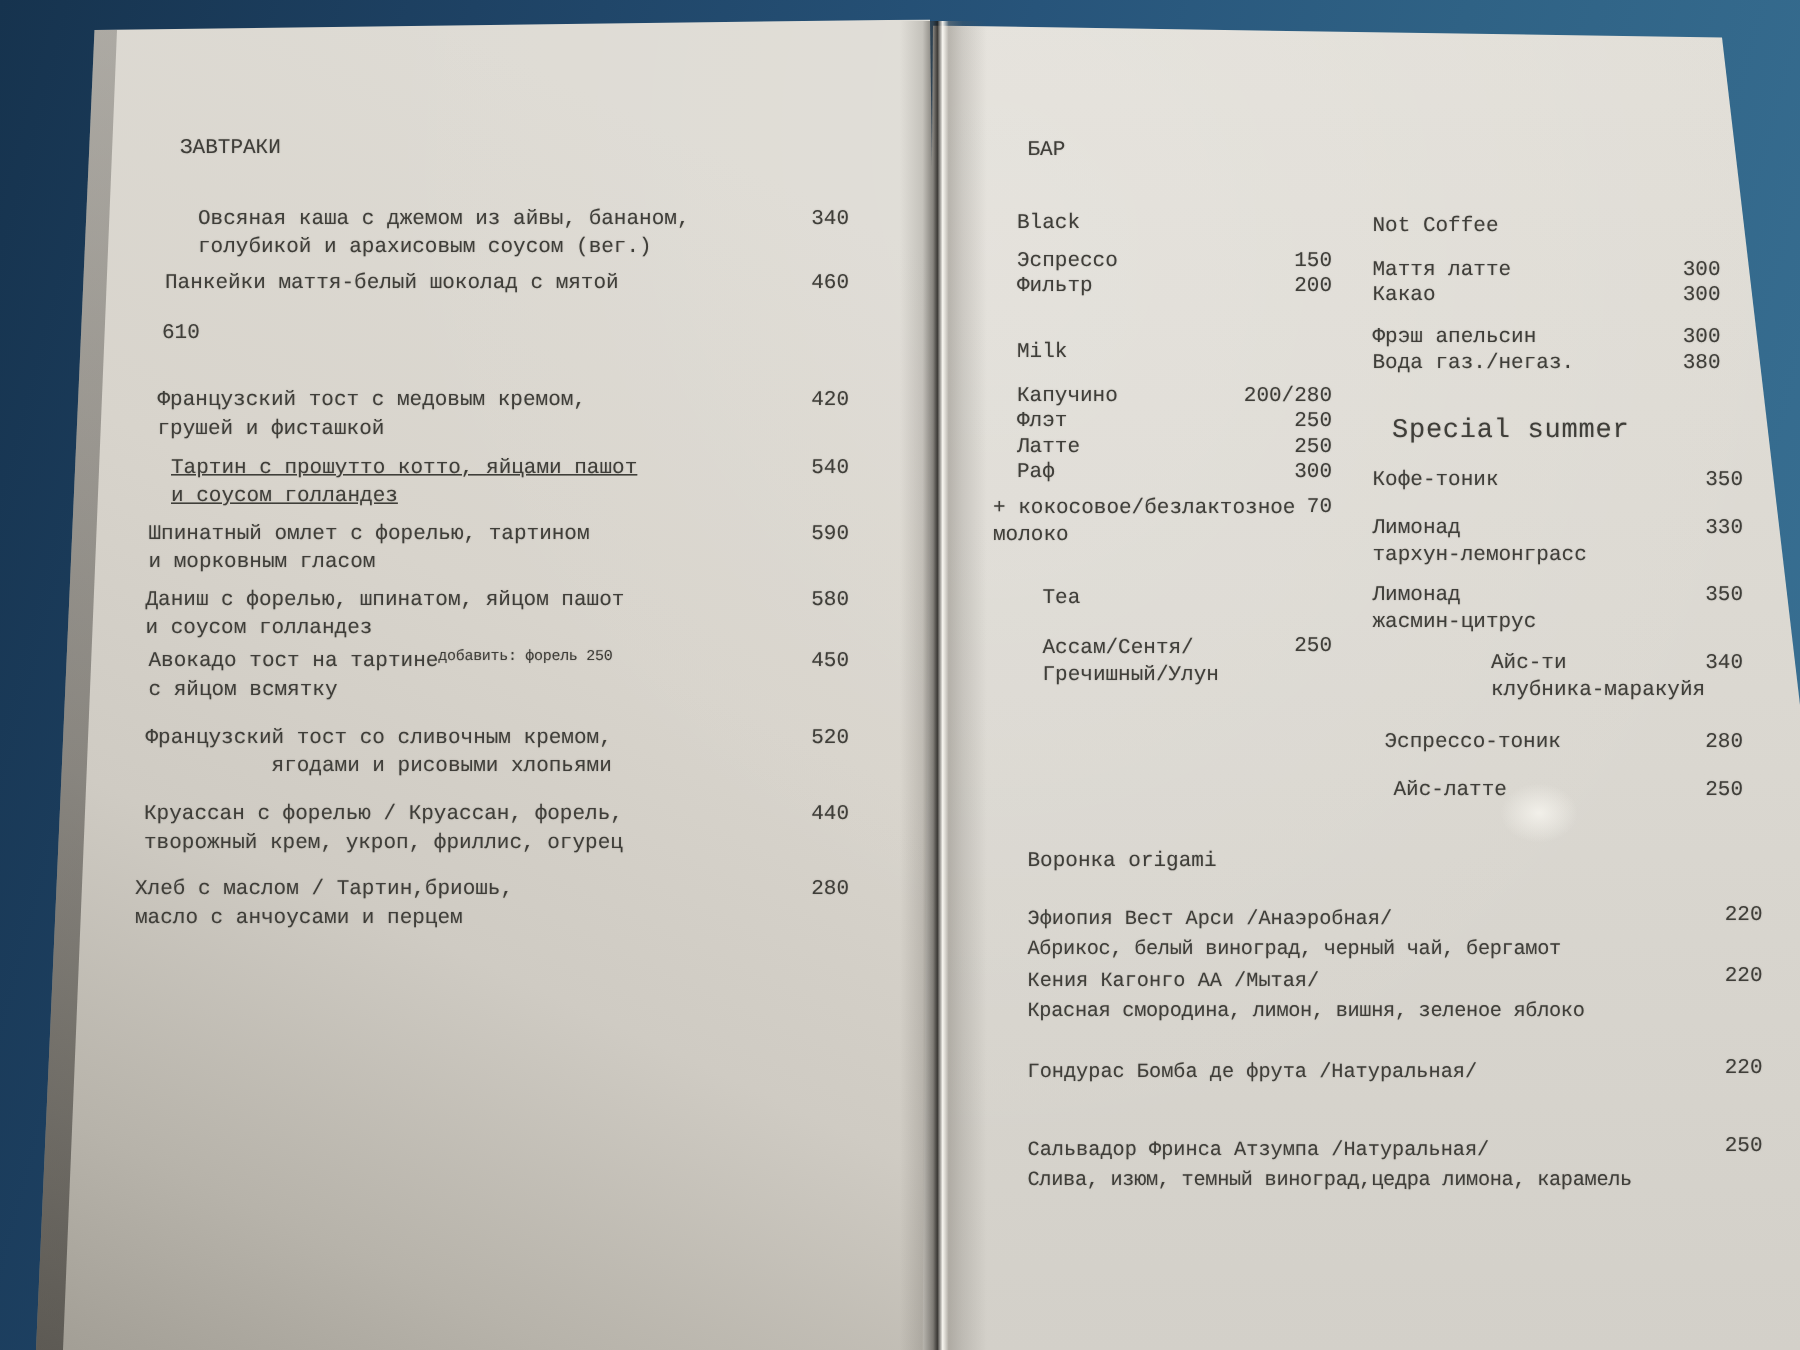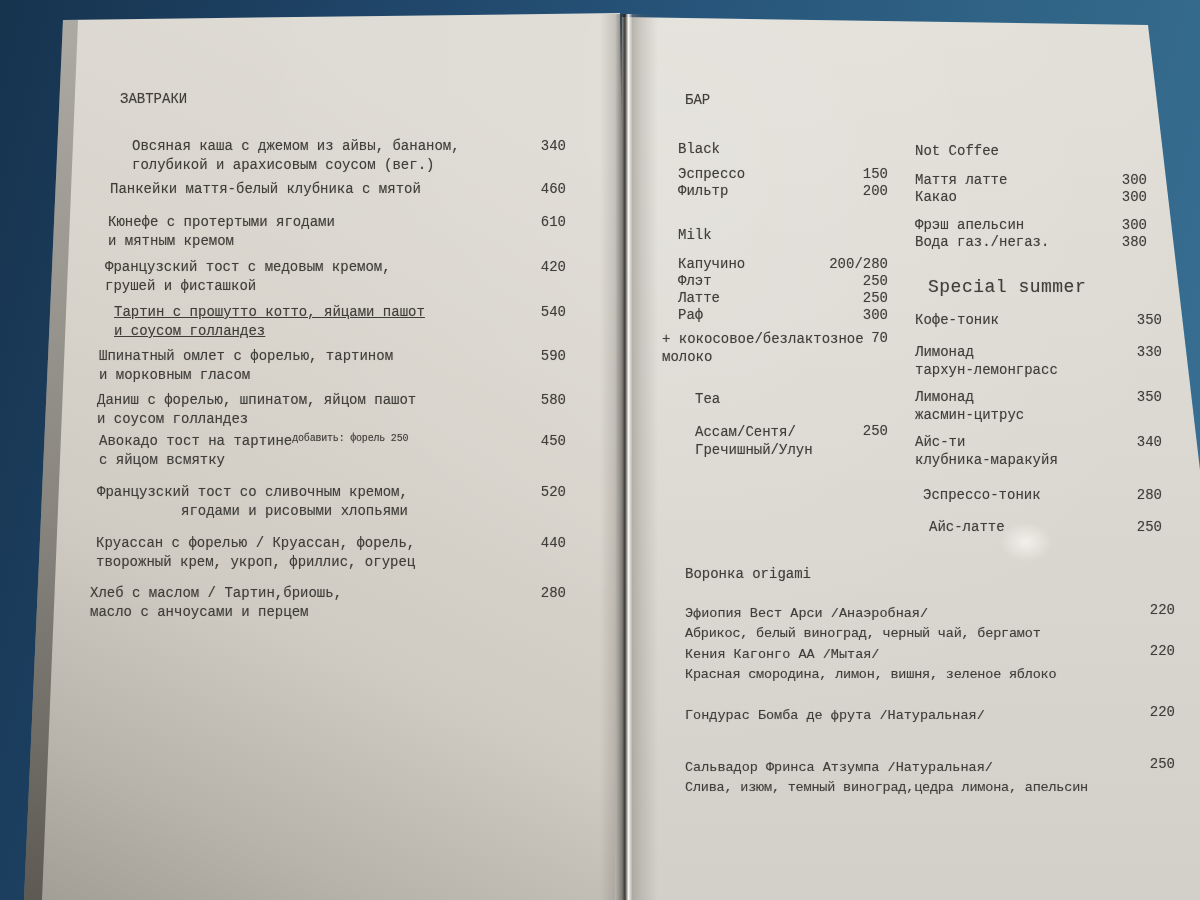--- a/index.html
+++ b/index.html
@@ -89,26 +89,24 @@
 
     <div class="hdr" style="left:120px;top:91px;">ЗАВТРАКИ</div>
 
     <div class="lrows">
       <div class="mrow" style="top:137px;">
         <span class="iname lpad">Овсяная каша с джемом из айвы, бананом,
 голубикой и арахисовым соусом (вег.)</span>
         <span class="iprice">340</span>
       </div>
       <div class="mrow" style="top:180px;">
-        <span class="iname lpad">Панкейки маття-белый клубника с мятой</span>
+        <span class="iname lpad">Панкейки маття-белый шоколад с мятой</span>
         <span class="iprice">460</span>
       </div>
       <div class="mrow" style="top:213px;">
-        <span class="iname lpad">Кюнефе с протертыми ягодами
-и мятным кремом</span>
         <span class="iprice">610</span>
       </div>
       <div class="mrow" style="top:258px;">
         <span class="iname lpad">Французский тост с медовым кремом,
 грушей и фисташкой</span>
         <span class="iprice">420</span>
       </div>
       <div class="mrow" style="top:303px;">
         <span class="iname lpad">Тартин с прошутто котто, яйцами пашот
 и соусом голландез</span>
@@ -231,21 +229,21 @@
       <div class="ssrow" style="top:343px;">
         <span class="iname">Лимонад
 тархун-лемонграсс</span>
         <span>330</span>
       </div>
       <div class="ssrow" style="top:388px;">
         <span class="iname">Лимонад
 жасмин-цитрус</span>
         <span>350</span>
       </div>
-      <div class="ssrow" style="top:433px;">
+      <div class="ssrow" style="top:433px;justify-content:flex-end;">
         <span class="iname">Айс-ти
 клубника-маракуйя</span>
         <span>340</span>
       </div>
       <div class="ssrow" style="top:486px;">
         <span class="iname" style="margin-left:8px;">Эспрессо-тоник</span>
         <span>280</span>
       </div>
       <div class="ssrow" style="top:518px;">
         <span class="iname" style="margin-left:14px;">Айс-латте</span>
@@ -264,19 +262,19 @@
         <div>Кения Кагонго АА /Мытая/</div>
         <div class="odesc">Красная смородина, лимон, вишня, зеленое яблоко</div>
         <span class="oprice">220</span>
       </div>
       <div class="orow" style="top:706px;">
         <div>Гондурас Бомба де фрута /Натуральная/</div>
         <span class="oprice">220</span>
       </div>
       <div class="orow" style="top:758px;">
         <div>Сальвадор Фринса Атзумпа /Натуральная/</div>
-        <div class="odesc">Слива, изюм, темный виноград,цедра лимона, апельсин</div>
+        <div class="odesc">Слива, изюм, темный виноград,цедра лимона, карамель</div>
         <span class="oprice">250</span>
       </div>
     </div>
 
   </div>
 </div>
 
 </body></html>

